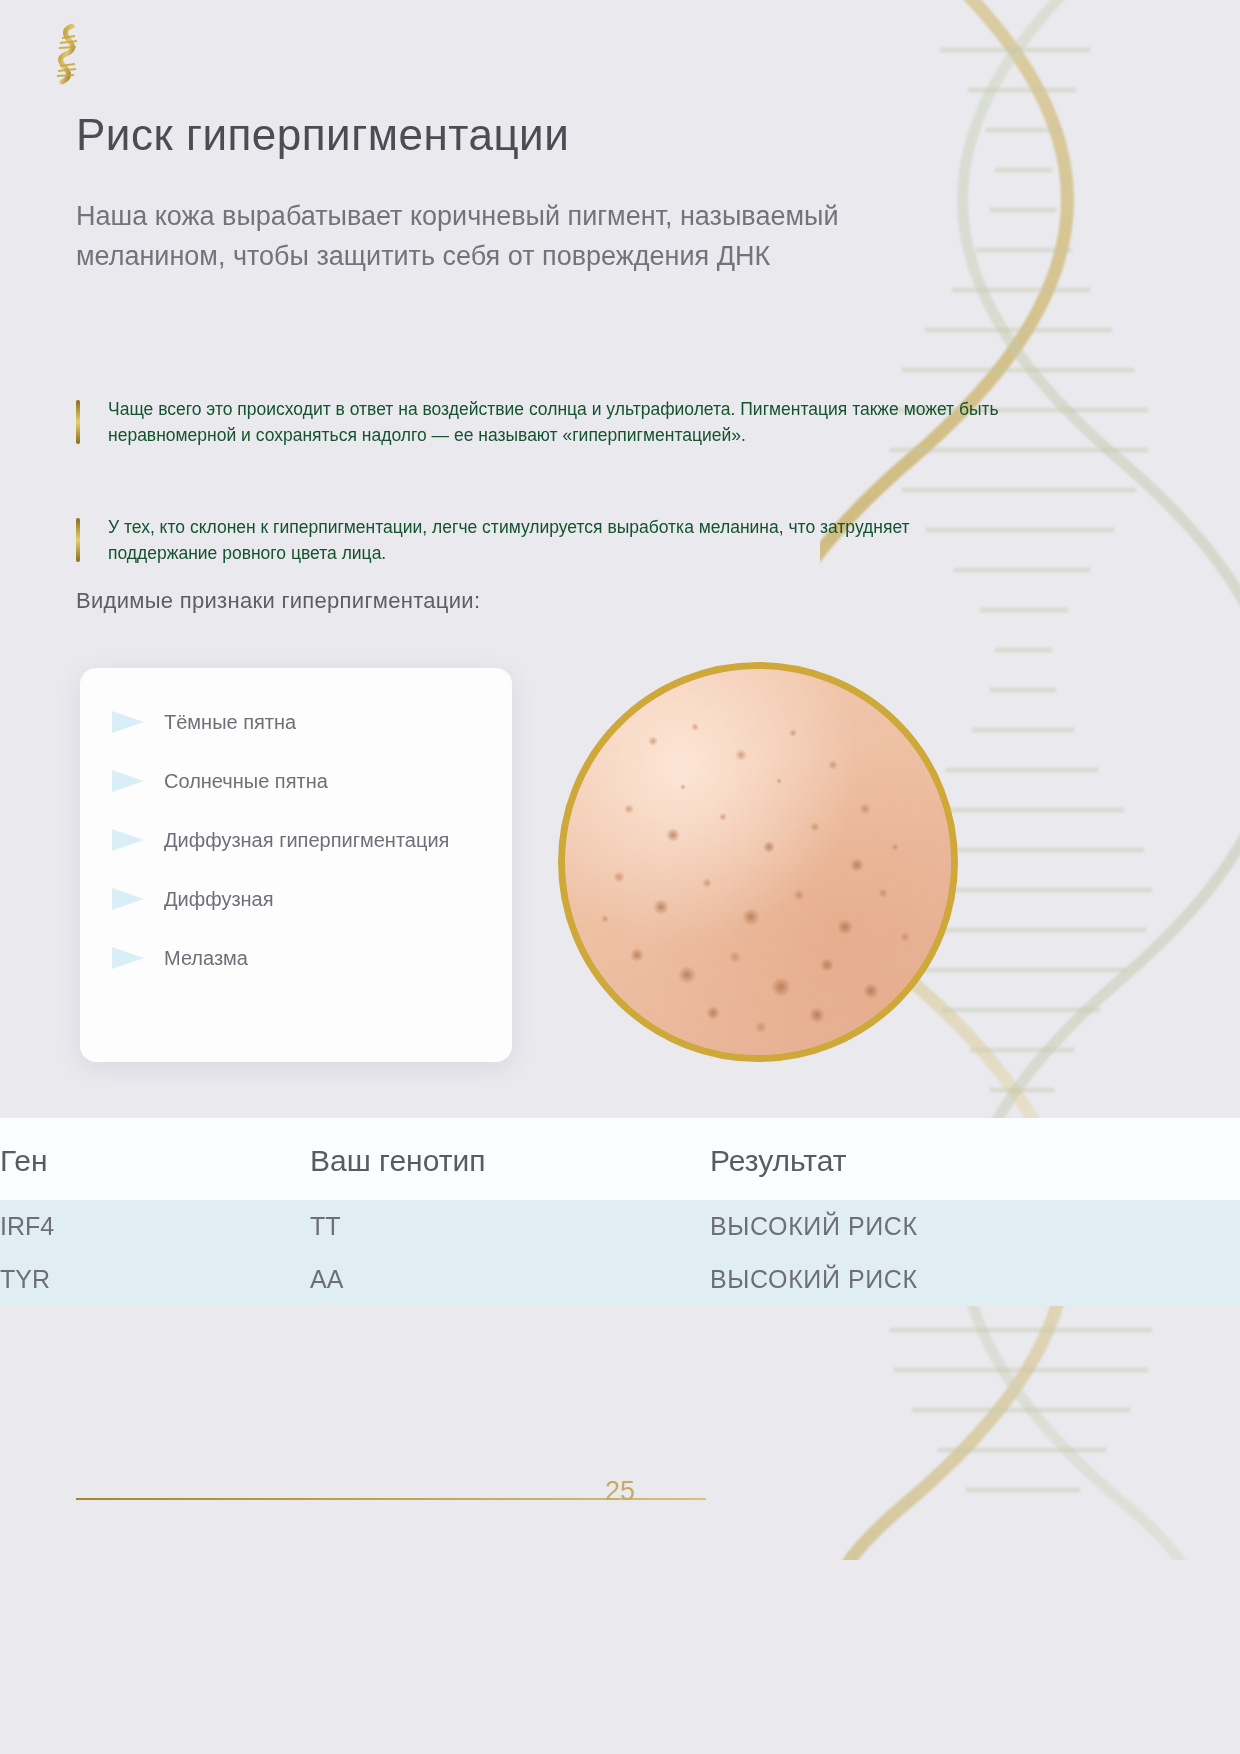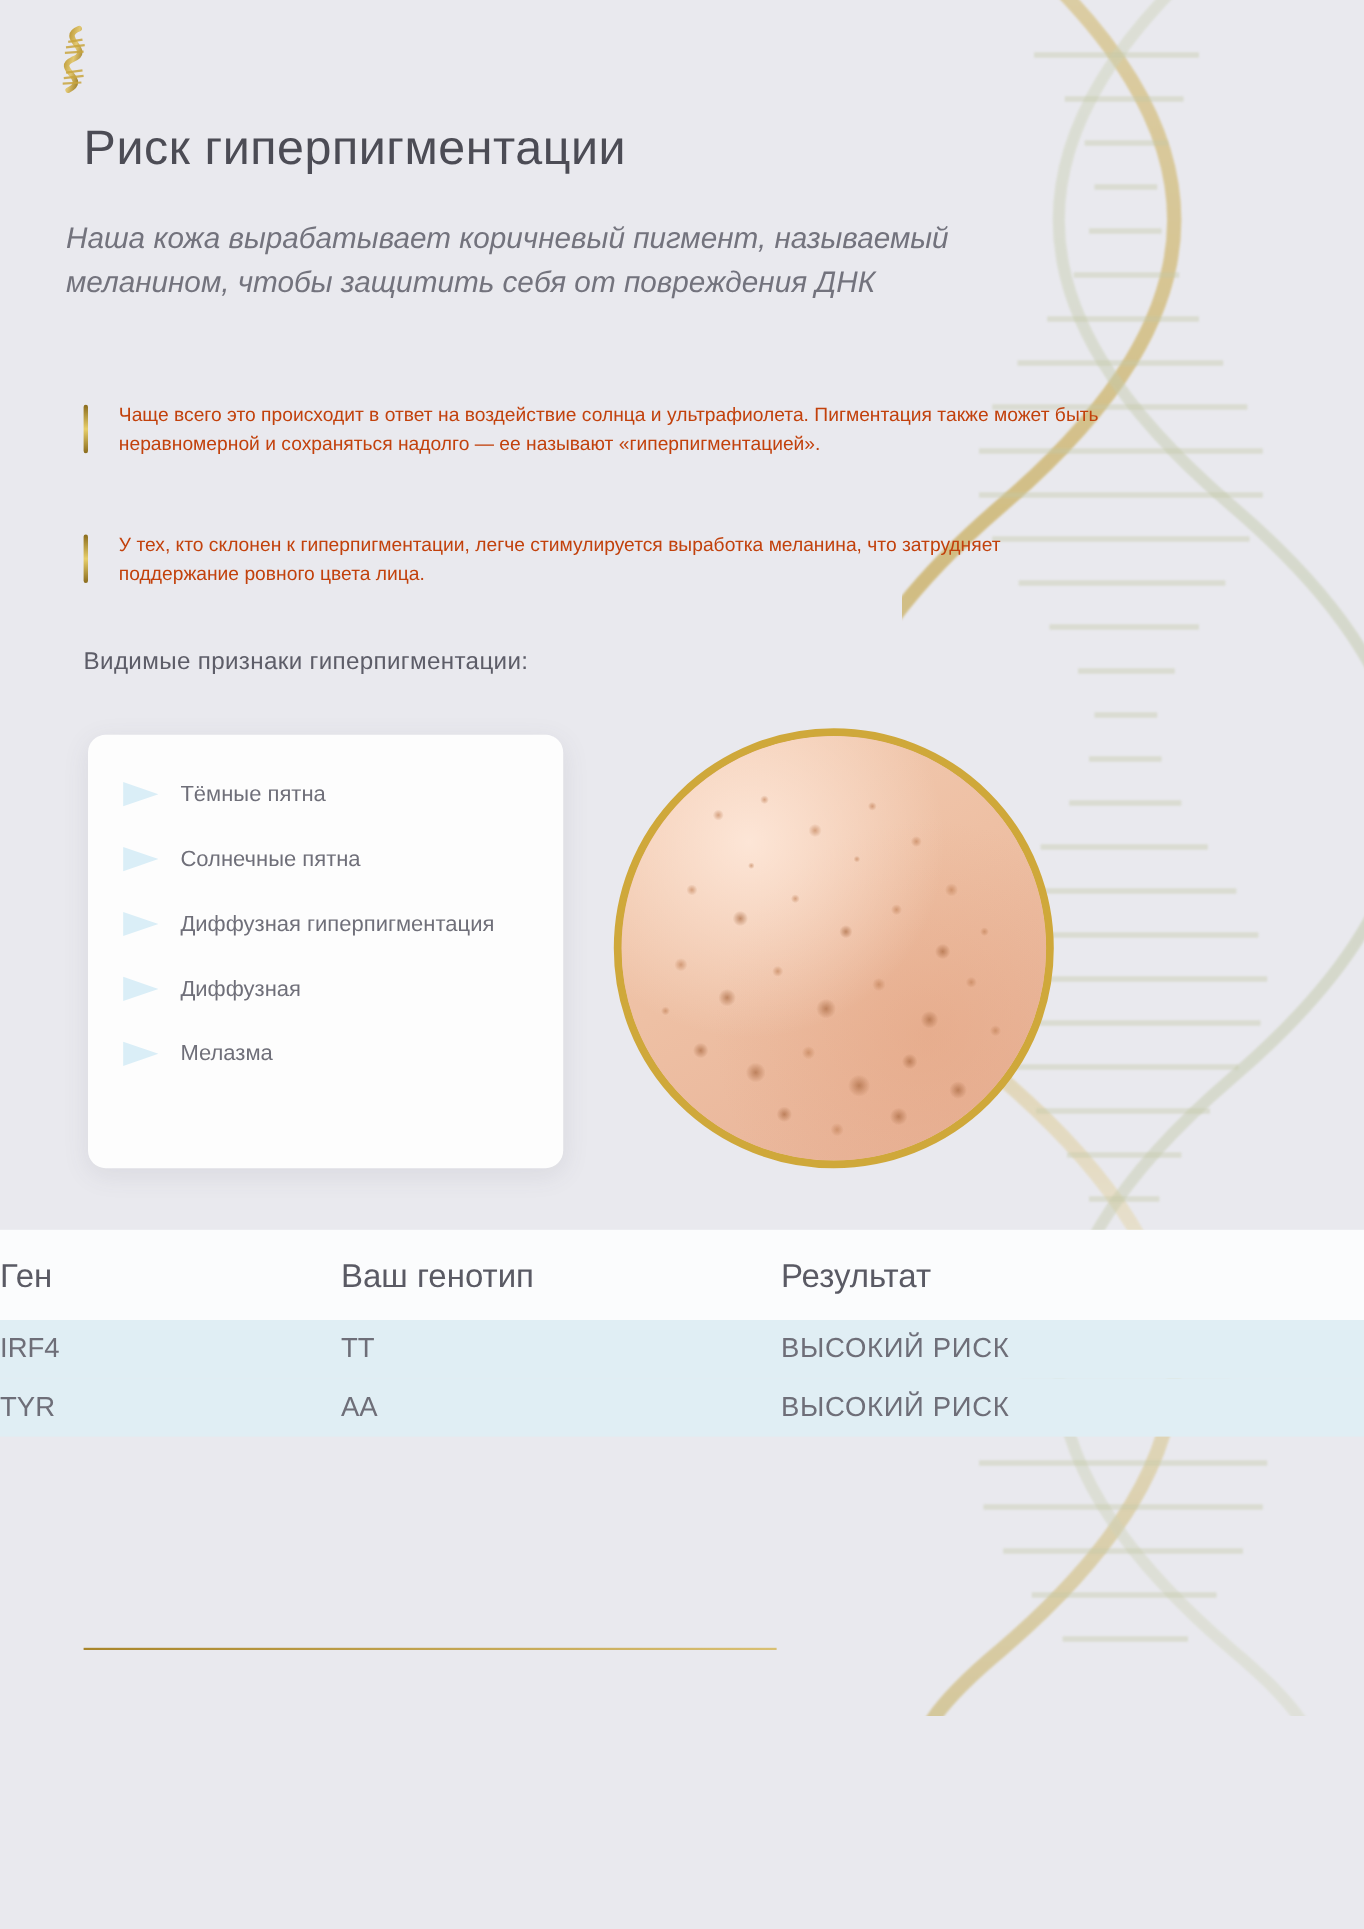--- a/index.html
+++ b/index.html
@@ -54,40 +54,40 @@
     top: 110px;
     font-size: 44px;
     font-weight: 300;
     letter-spacing: 0.5px;
     color: #4c4c55;
     white-space: nowrap;
   }
 
   .lead {
     position: absolute;
-    left: 60px;
+    left: 76px;
     top: 196px;
     width: 880px;
     font-size: 27px;
     font-weight: 300;
     line-height: 40px;
     color: #73737d;
-    font-style: italic;
   }
 
   
   .quote {
     position: absolute;
     left: 76px;
     padding-left: 32px;
     width: 930px;
     font-size: 17.5px;
     font-weight: 300;
     line-height: 26px;
-    color: #c2410c;
+    color: #14532d;
+    margin-top: 32px;
   }
   .quote::before {
     content: "";
     position: absolute;
     left: 0;
     top: 4px;
     bottom: 4px;
     width: 4px;
     border-radius: 2px;
     background: linear-gradient(180deg, #8a6b1c 0%, #e8cf6a 50%, #8a6b1c 100%);
@@ -441,14 +441,15 @@
         <tr class="alt">
           <td class="c-gene">TYR</td>
           <td class="c-geno">AA</td>
           <td class="c-result result-high">ВЫСОКИЙ РИСК</td>
         </tr>
       </tbody>
     </table>
   </div>
 
   <div class="footer-rule"></div>
+  <div class="page-num">25</div>
 
 </div>
 
 </body></html>

